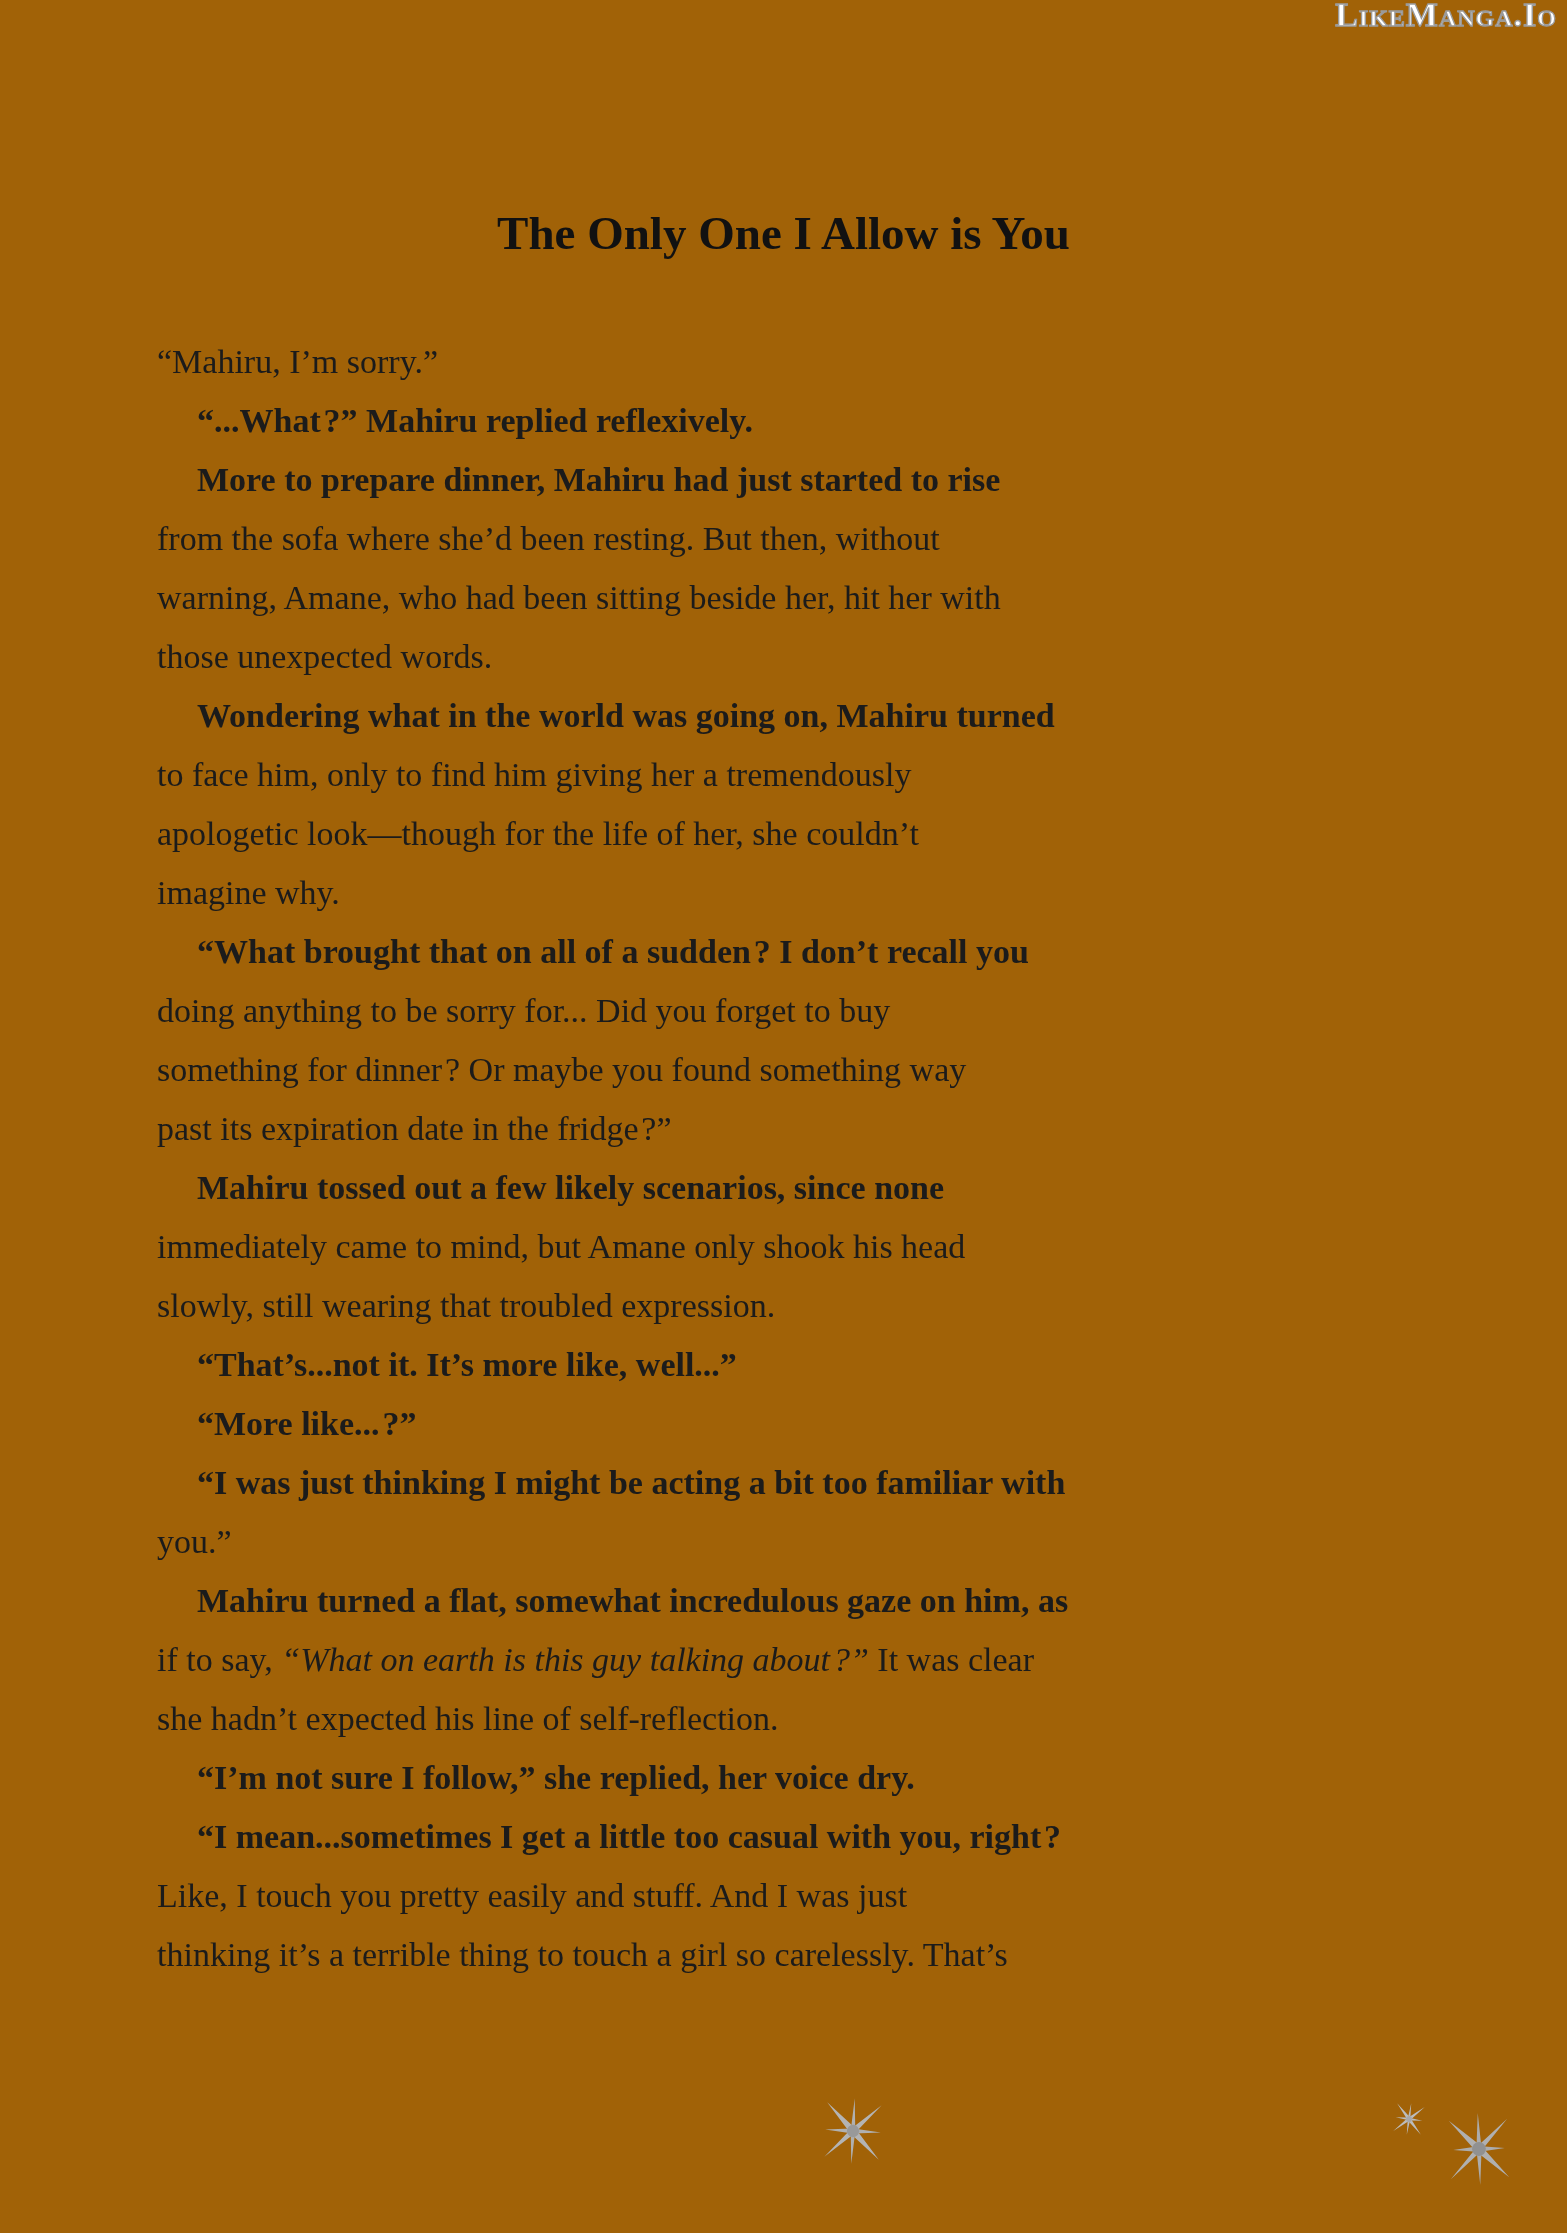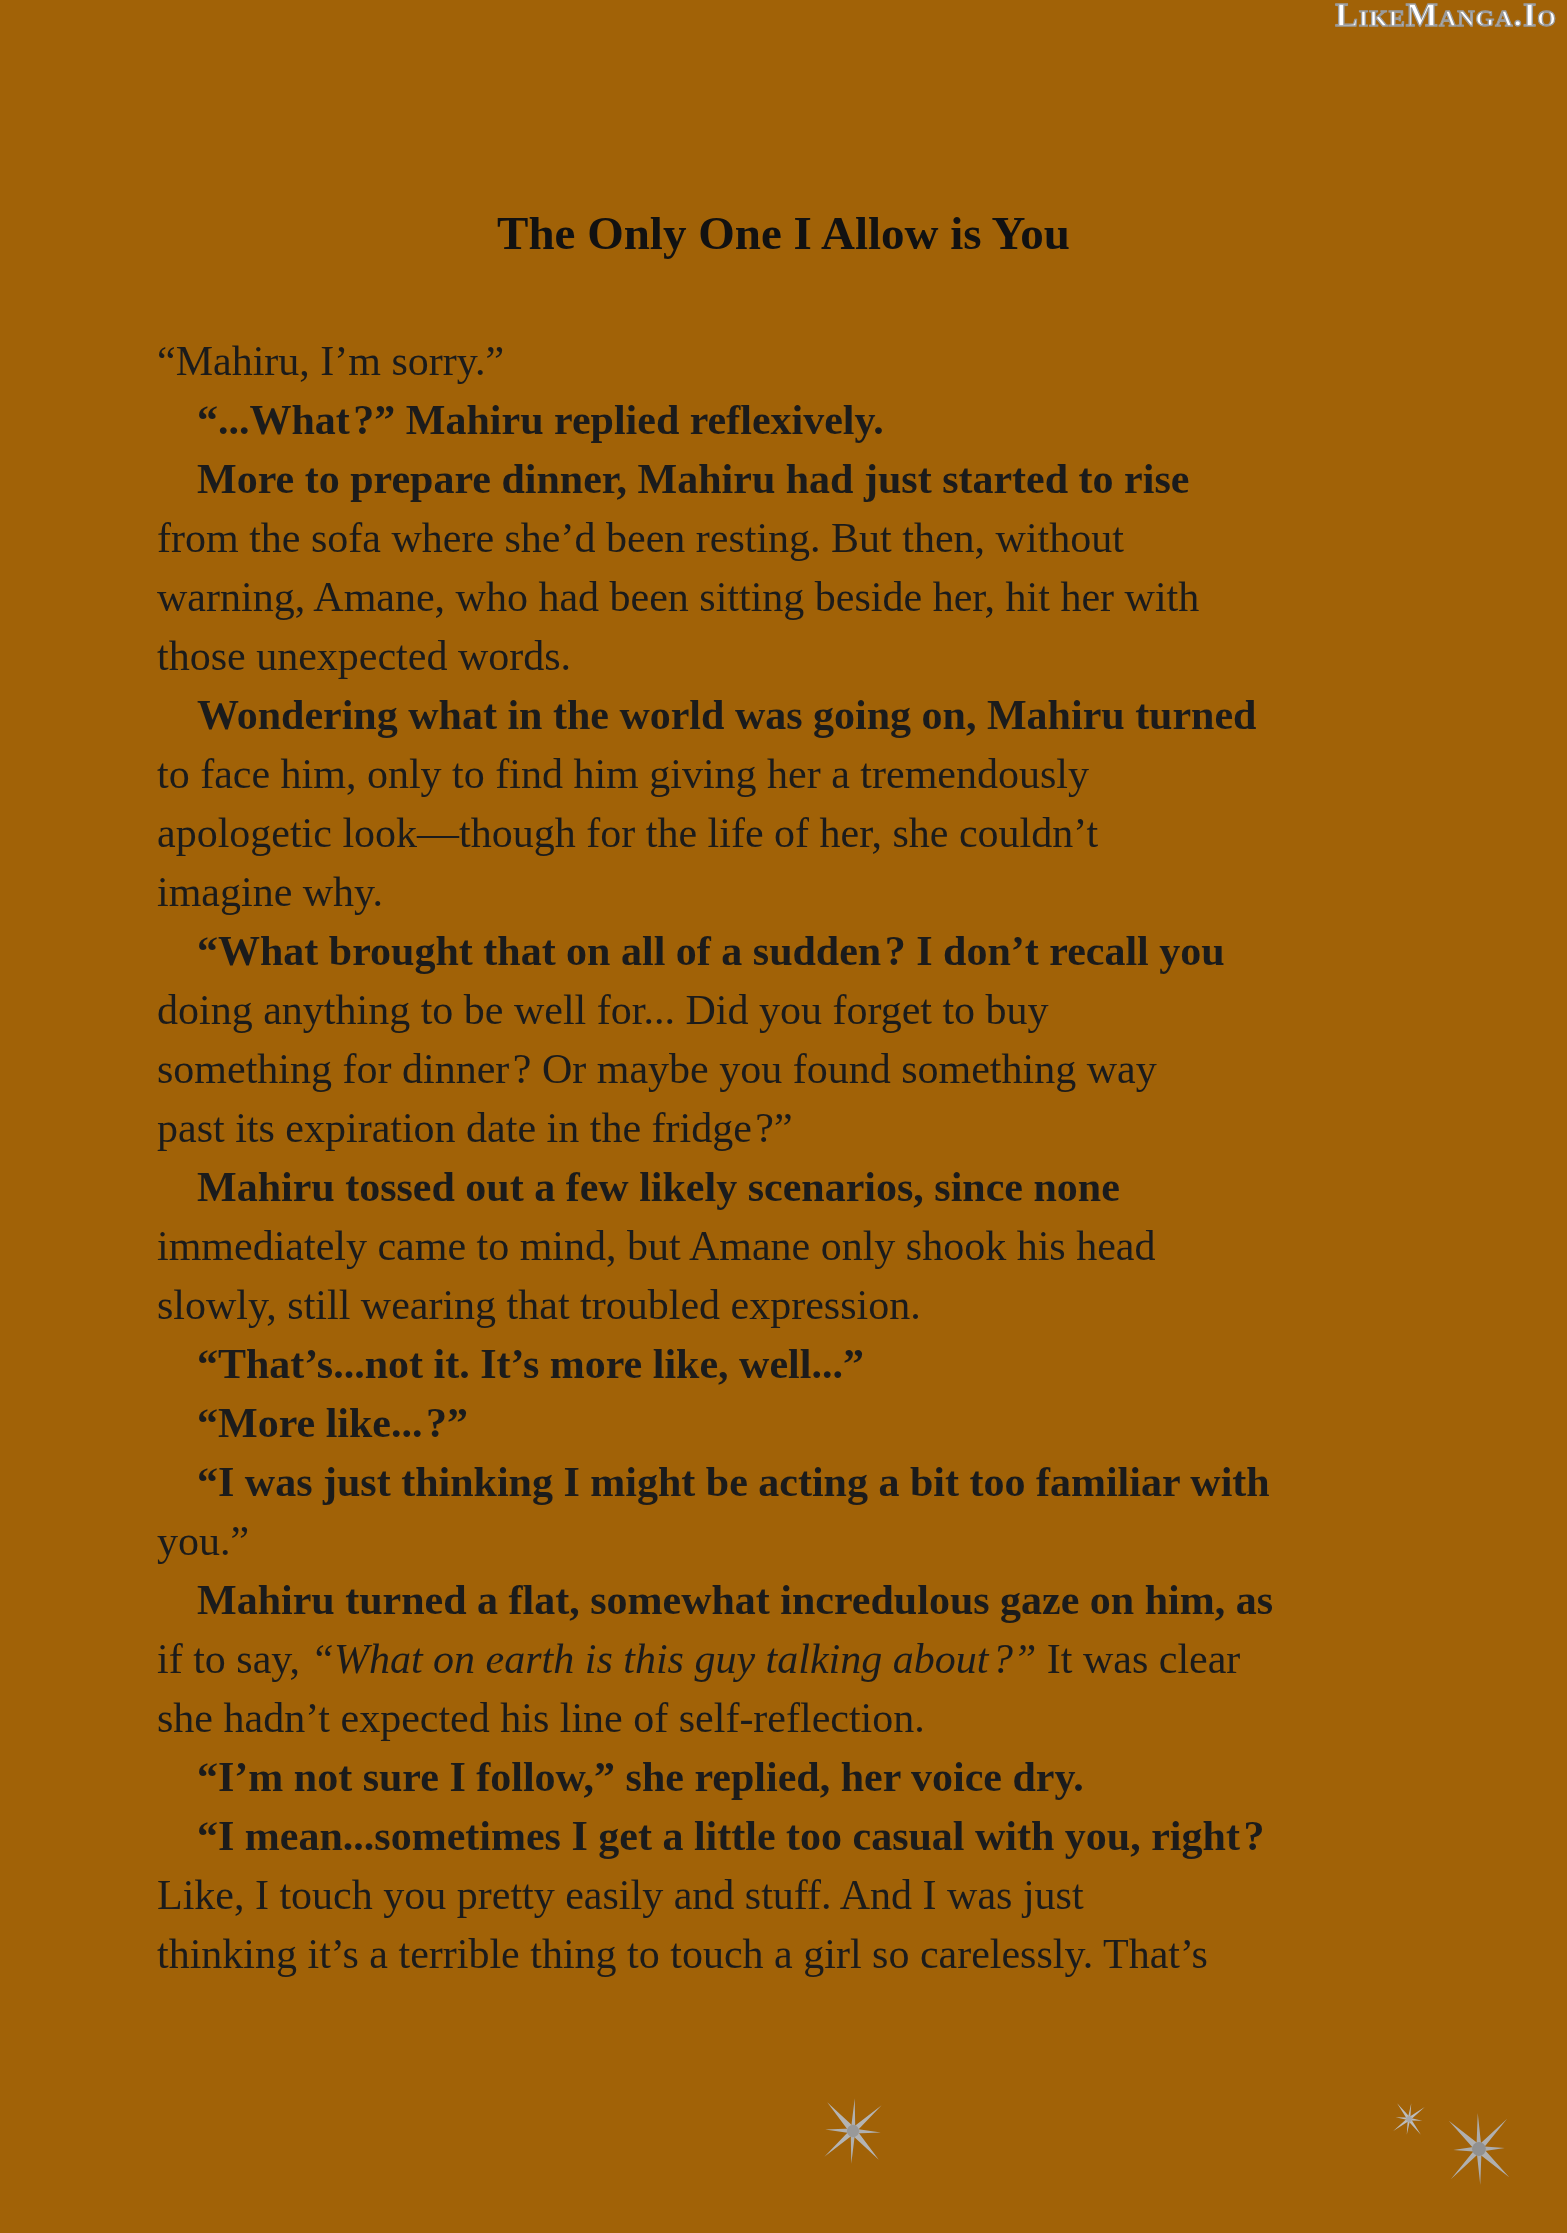--- a/index.html
+++ b/index.html
@@ -36,21 +36,21 @@
     line-height: 1;
     font-weight: bold;
     letter-spacing: 0px;
     color: #111111;
   }
   .body-text {
     position: absolute;
     top: 332px;
     left: 157px;
     width: 1270px;
-    font-size: 42px;
+    font-size: 34px;
     line-height: 59px;
   }
   .line { white-space: nowrap; }
   .line.indent { padding-left: 40px; font-weight: bold; }
   .italic { font-style: italic; }
   .sparkle { position: absolute; }
   .sparkle svg { display: block; width: 100%; height: 100%; }
   .s1 { left: 812px; top: 2090px; width: 82px; height: 82px; }
   .s2 { left: 1388px; top: 2098px; width: 42px; height: 42px; }
   .s3 { left: 1436px; top: 2106px; width: 86px; height: 86px; }
@@ -69,21 +69,21 @@
       <div class="line indent">“...What ?” Mahiru replied reflexively.</div>
       <div class="line indent">More to prepare dinner, Mahiru had just started to rise</div>
       <div class="line">from the sofa where she’d been resting. But then, without</div>
       <div class="line">warning, Amane, who had been sitting beside her, hit her with</div>
       <div class="line">those unexpected words.</div>
       <div class="line indent">Wondering what in the world was going on, Mahiru turned</div>
       <div class="line">to face him, only to find him giving her a tremendously</div>
       <div class="line">apologetic look—though for the life of her, she couldn’t</div>
       <div class="line">imagine why.</div>
       <div class="line indent">“What brought that on all of a sudden ? I don’t recall you</div>
-      <div class="line">doing anything to be well for... Did you forget to buy</div>
+      <div class="line">doing anything to be sorry for... Did you forget to buy</div>
       <div class="line">something for dinner ? Or maybe you found something way</div>
       <div class="line">past its expiration date in the fridge ?”</div>
       <div class="line indent">Mahiru tossed out a few likely scenarios, since none</div>
       <div class="line">immediately came to mind, but Amane only shook his head</div>
       <div class="line">slowly, still wearing that troubled expression.</div>
       <div class="line indent">“That’s...not it. It’s more like, well...”</div>
       <div class="line indent">“More like... ?”</div>
       <div class="line indent">“I was just thinking I might be acting a bit too familiar with</div>
       <div class="line">you.”</div>
       <div class="line indent">Mahiru turned a flat, somewhat incredulous gaze on him, as</div>

